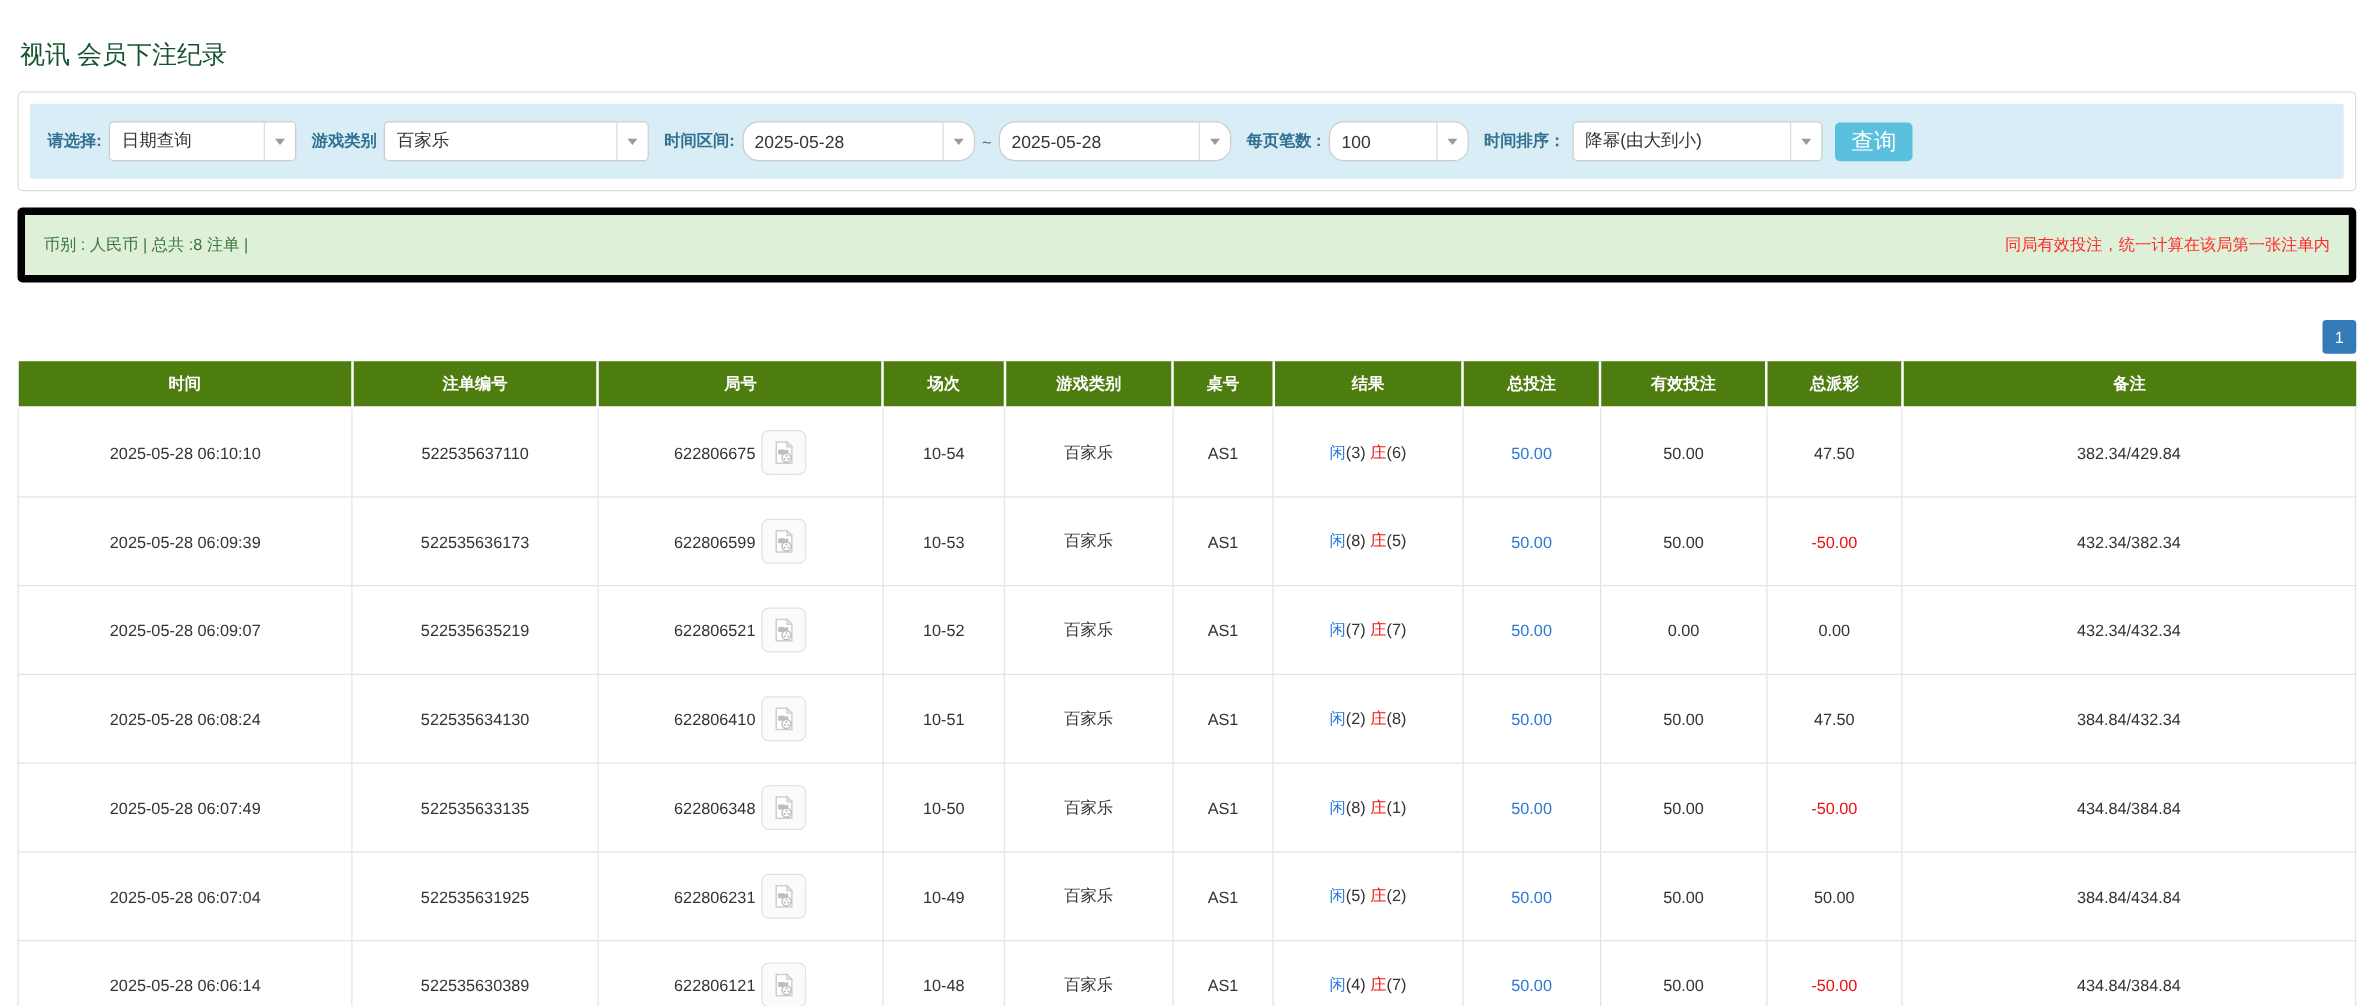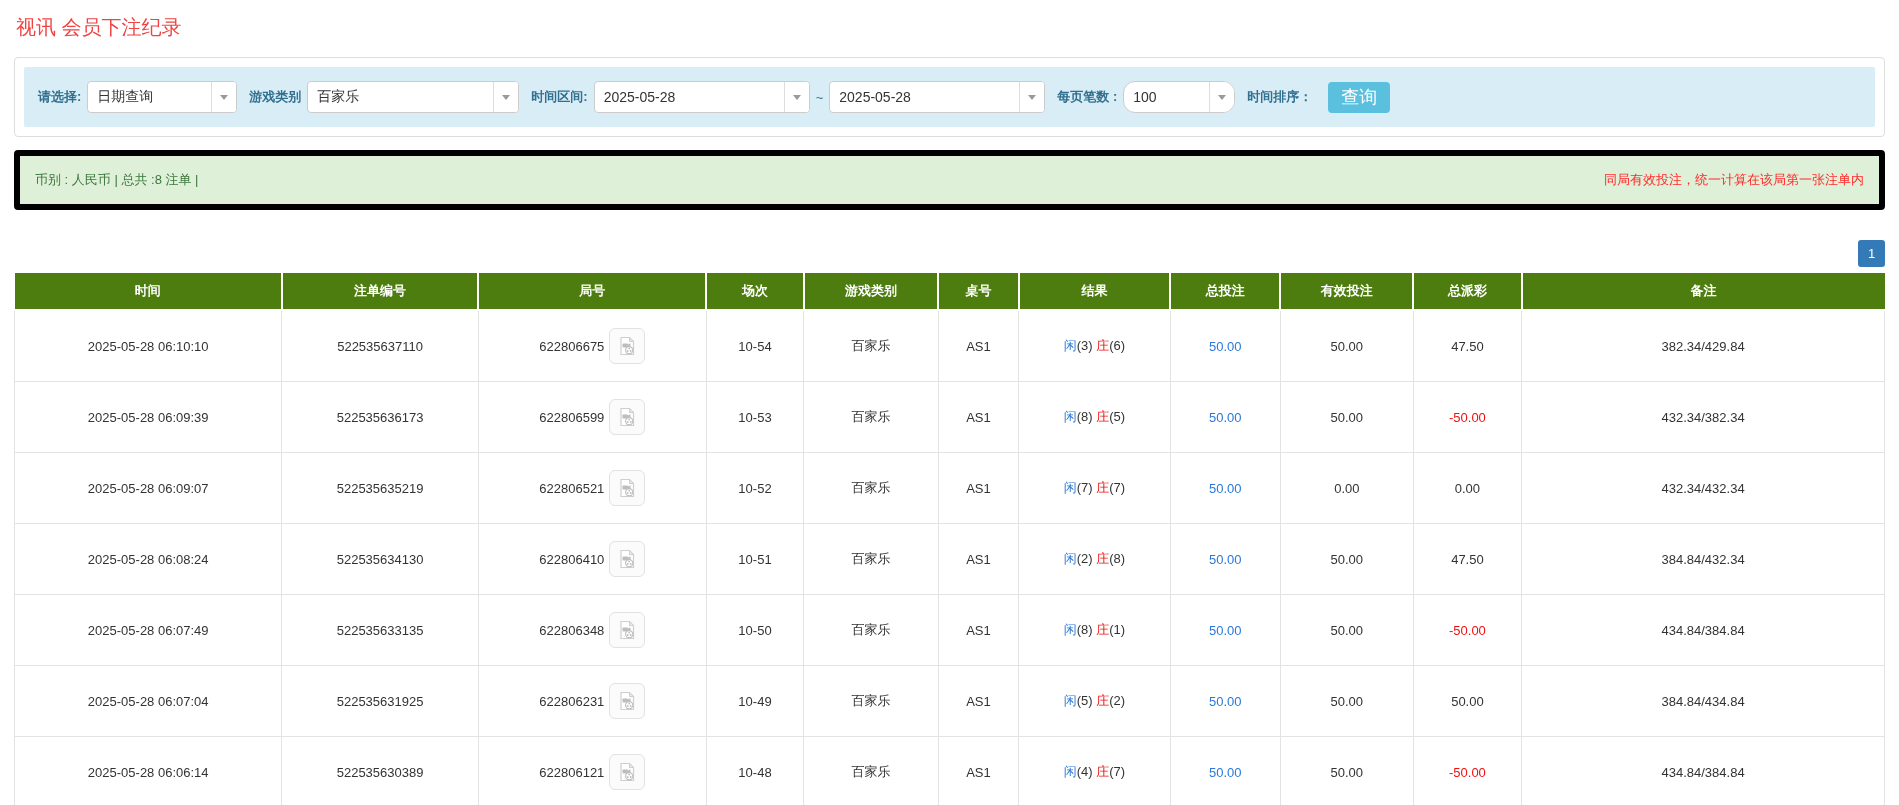--- a/index.html
+++ b/index.html
@@ -1,32 +1,32 @@
 <!DOCTYPE html>
 <html><head>
 <meta charset="utf-8">
 <style>
   * { box-sizing: border-box; }
   html,body { margin:0; padding:0; background:#fff; color:#333;
     font-family:"Liberation Sans","DejaVu Sans",sans-serif; }
   .page { padding:6px 14px 10px 14px; width:1899px; }
 
-  .title { font-size:20px; font-weight:400; color:#ef4444; margin:8px 0 16px 2px; }
+  .title { font-size:20px; font-weight:400; color:#14532d; margin:24px 0 16px 2px; }
 
   
   .filter-panel { border:1px solid #ddd; border-radius:4px; background:#fff; padding:9px; }
   .filter-bar { background:#d9edf7; padding:14px 12px; display:flex; align-items:center; border-radius:2px; }
   .flabel { color:#31708f; font-weight:700; font-size:13px; white-space:nowrap; margin:0 6px 0 12px; }
   .flabel:first-child { margin-left:2px; }
   .tilde { color:#31708f; font-size:13px; margin:0 6px; }
   .combo { display:flex; align-items:stretch; background:#fff; border:1px solid #ccc; border-radius:4px; height:32px; overflow:hidden; cursor:pointer; }
   .combo .val { padding:0 9px; font-size:14px; display:flex; align-items:center; color:#333; flex:1; white-space:nowrap; overflow:hidden; }
   .combo .arrow-seg { width:25px; border-left:1px solid #ddd; display:flex; align-items:center; justify-content:center; background:#fff; }
   .caret { width:0; height:0; border-left:4px solid transparent; border-right:4px solid transparent; border-top:5px solid #9a9a9a; }
-  .w-select { width:150px; } .w-game { width:212px; } .w-date { width:216px; }
+  .w-select { width:150px; } .w-game { width:212px; } .w-date { width:186px;border-radius:13px; }
   .w-per { width:112px;border-radius:12px; } .w-sort { width:200px; }
   .search-btn { background:#5bc0de; color:#fff; border:none; border-radius:4px; font-size:18px;
     padding:0 13px; height:31px; margin-left:10px; cursor:pointer; }
 
   
   .summary-bar { margin-top:13px; background:#dff0d8; border:6px solid #000000; border-radius:4px;
     padding:15px; display:flex; justify-content:space-between; align-items:center; font-size:13px; }
   .summary-left { color:#3c763d; }
   .summary-right { color:#ff2a2a; }
 
@@ -91,20 +91,26 @@
 
       <span class="flabel">每页笔数 :</span>
       <div class="combo w-per">
         <span class="val">100</span>
         <span class="arrow-seg">
             <span class="caret"></span>
           </span>
       </div>
 
       <span class="flabel">时间排序：</span>
+      <div class="combo w-sort">
+        <span class="val">降幂(由大到小)</span>
+        <span class="arrow-seg">
+            <span class="caret"></span>
+          </span>
+      </div>
 
       <button class="search-btn">查询</button>
     </div>
   </div>
 
   <div class="summary-bar">
     <span class="summary-left">币别 : 人民币 | 总共 :8 注单 |</span>
     <span class="summary-right">同局有效投注，统一计算在该局第一张注单内</span>
   </div>
 

